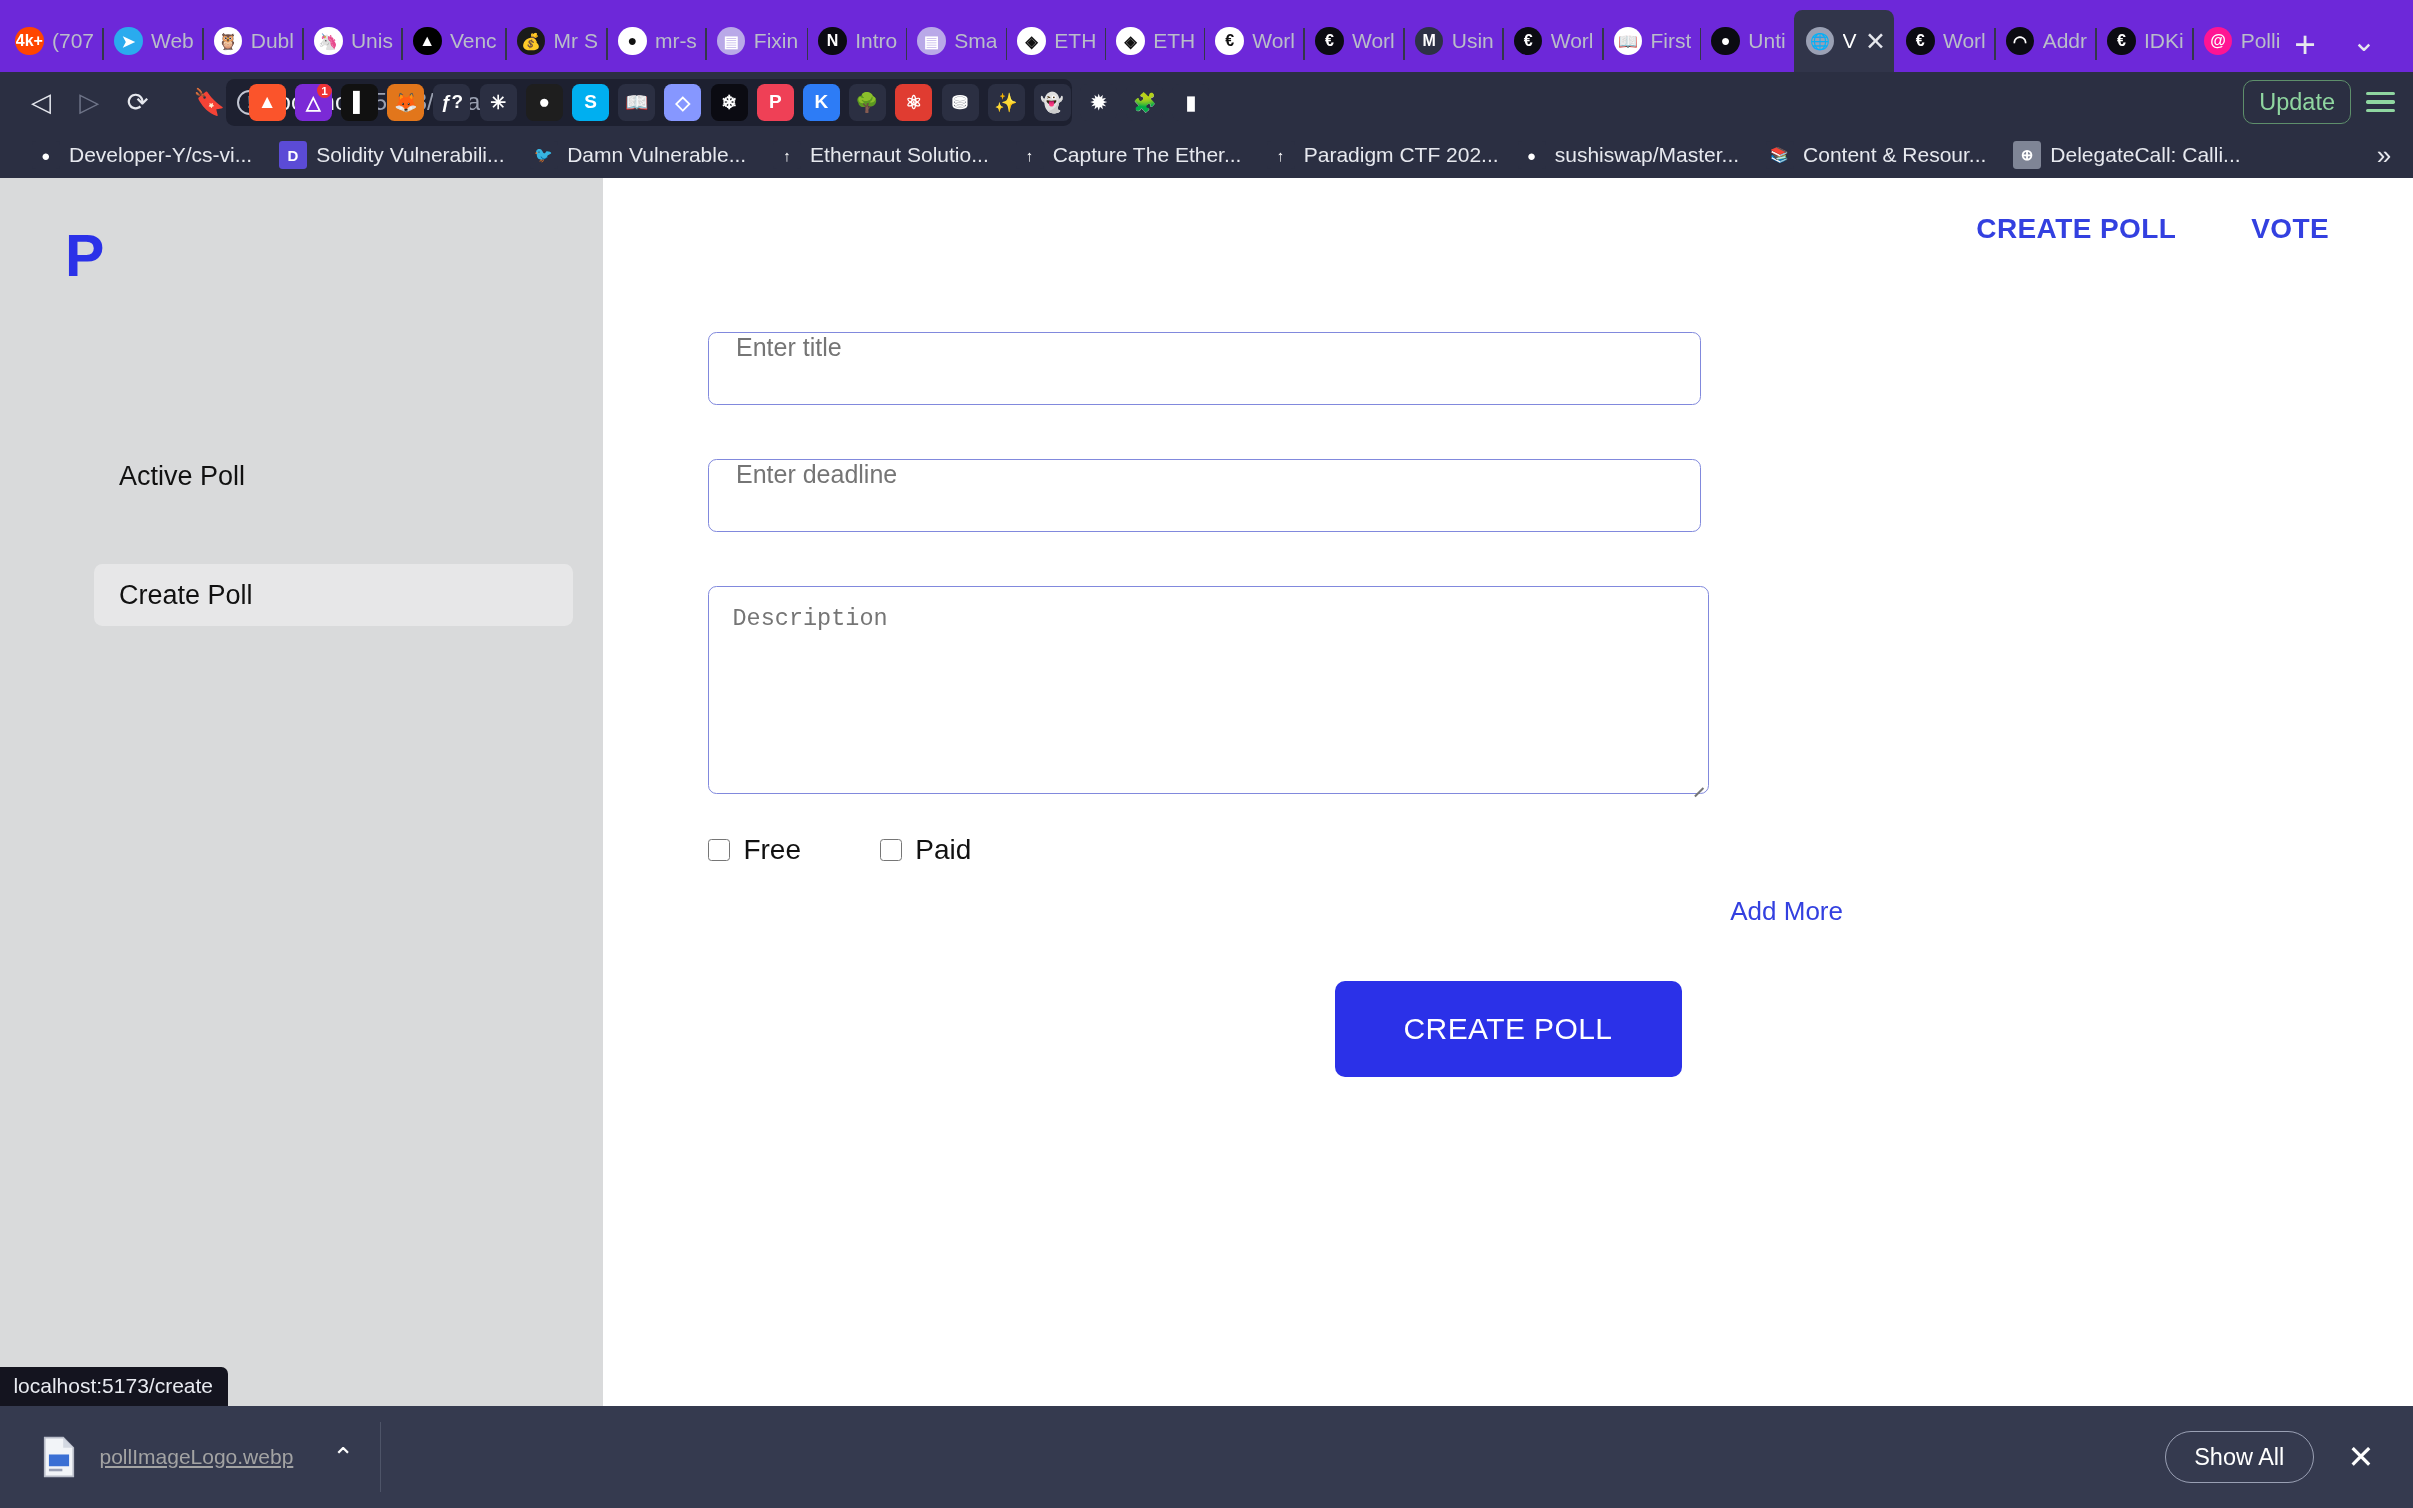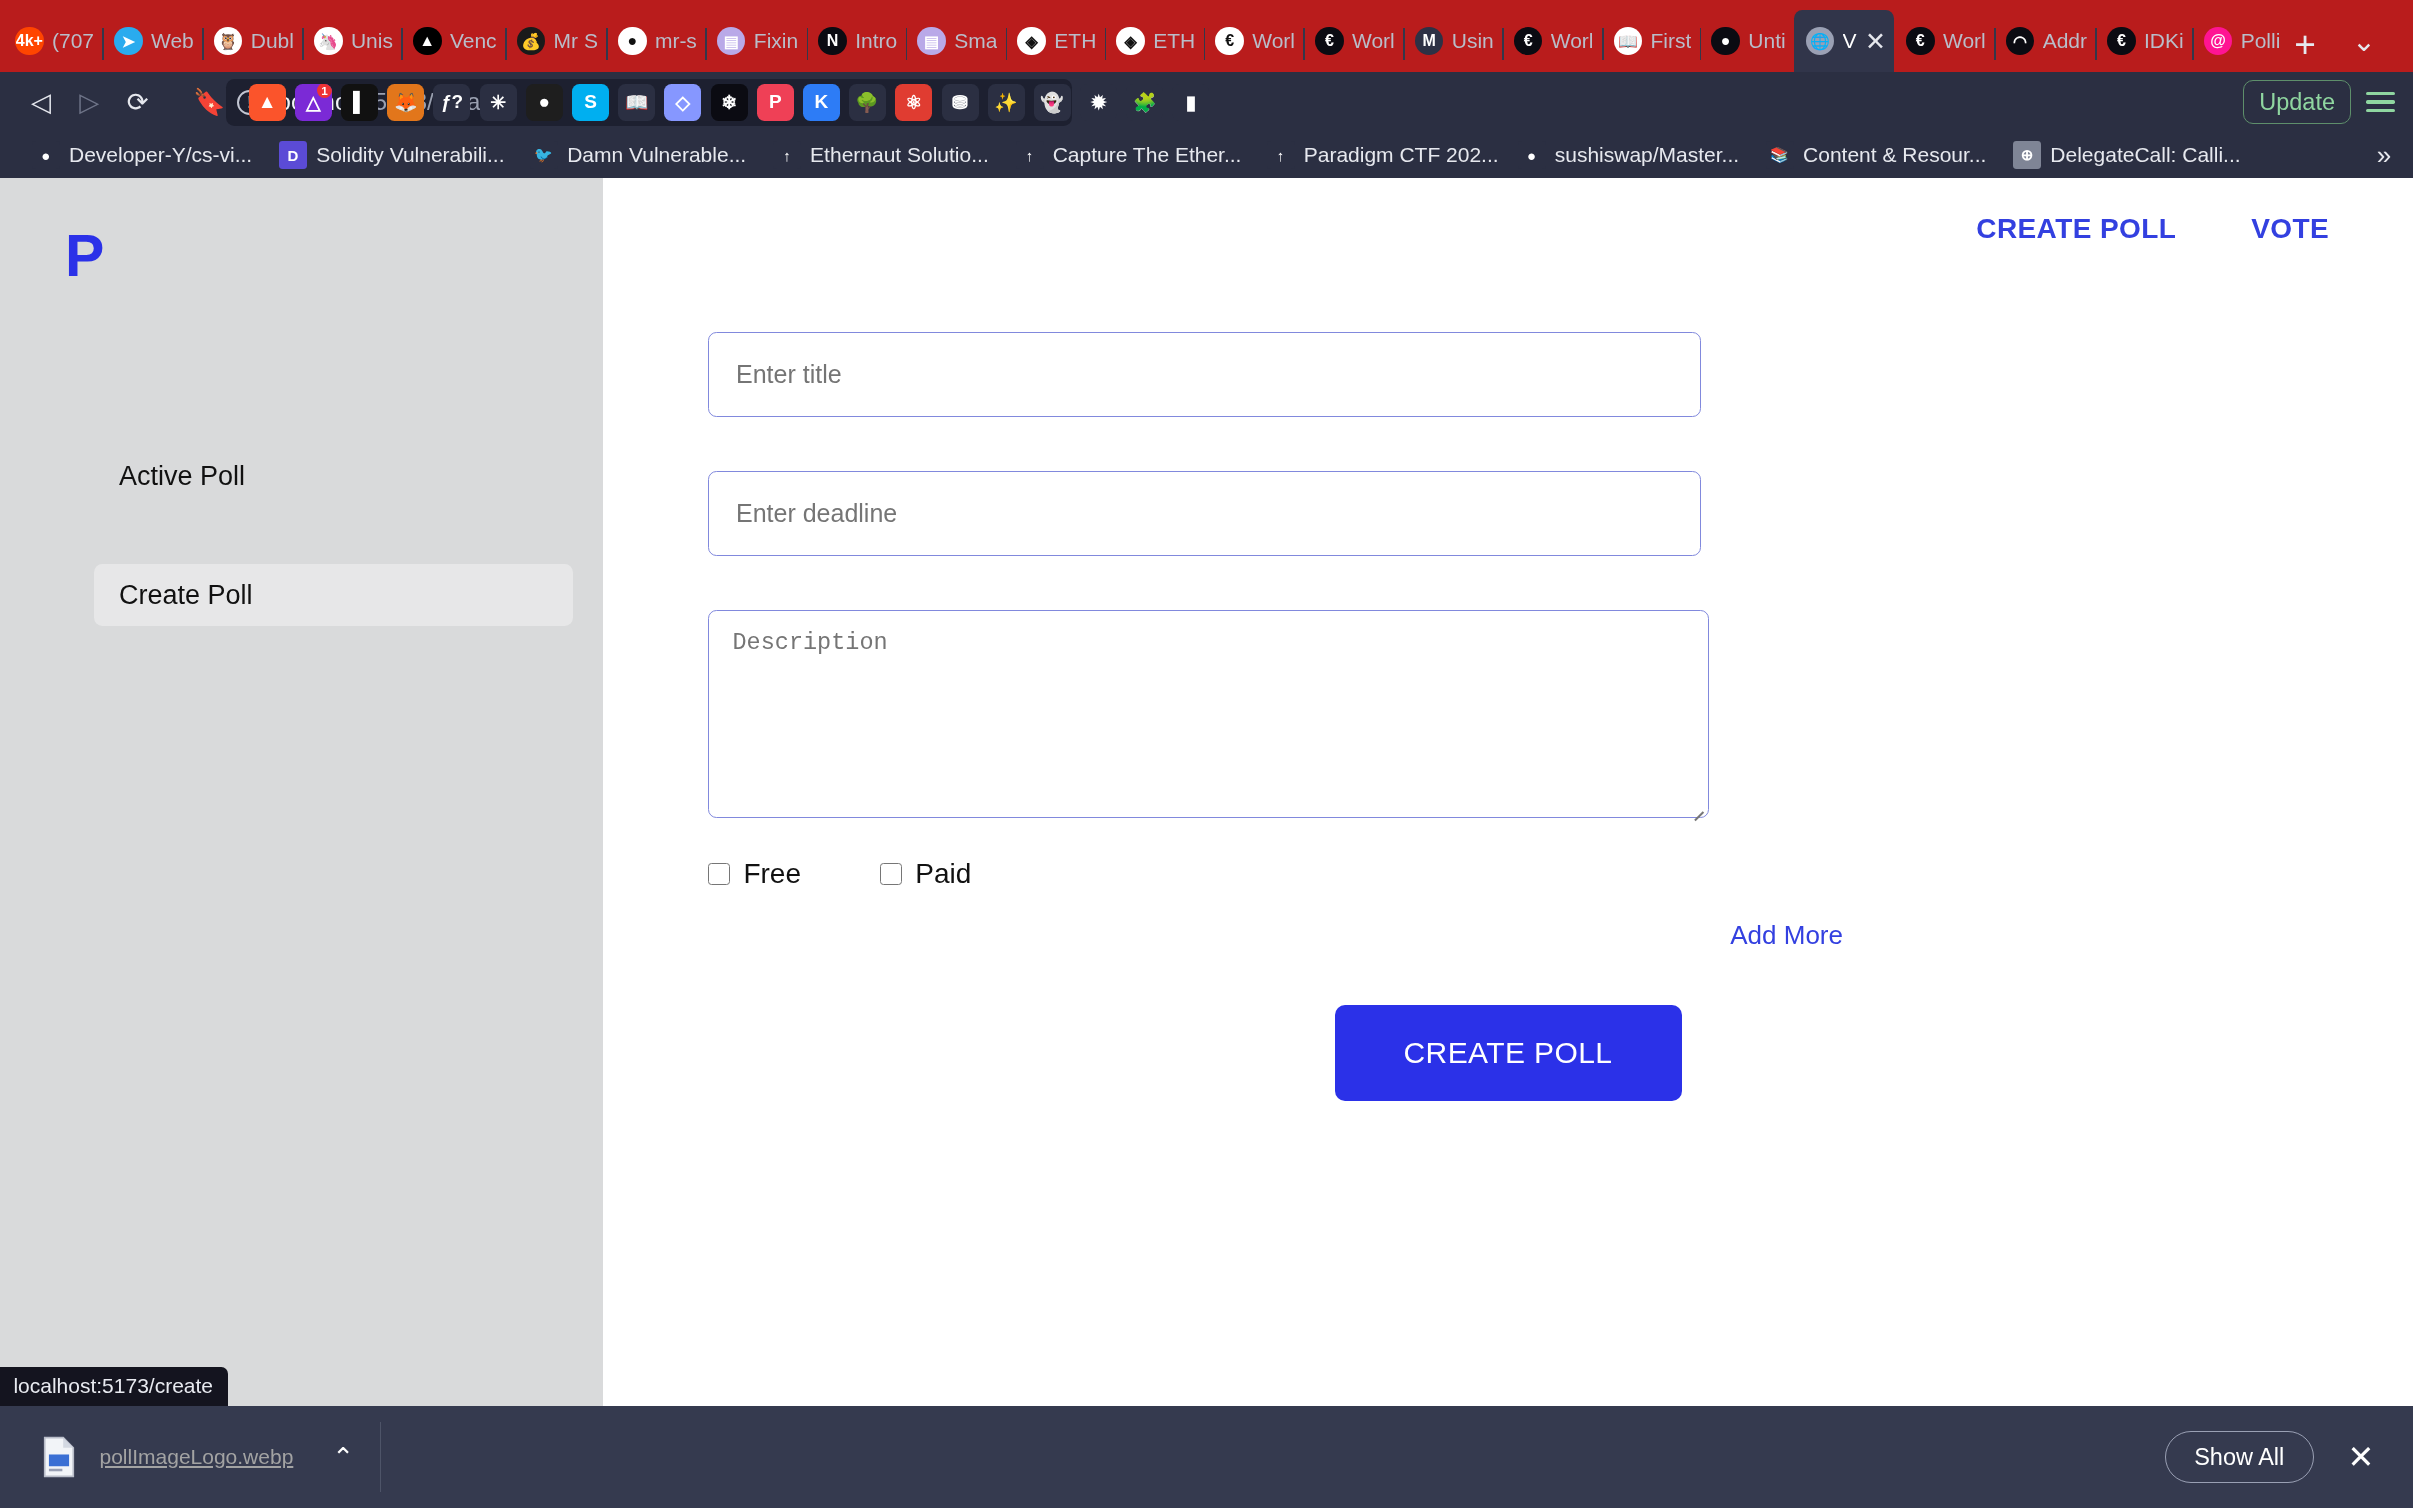--- a/index.html
+++ b/index.html
@@ -8,21 +8,21 @@
     font-family: "Liberation Sans", sans-serif;
     overflow: hidden;
     background: #14141f;
   }
 
   
   .browser { width: 2413px; height: 1508px; display: flex; flex-direction: column; background:#14141f; }
 
   
   .tabstrip {
-    height: 72px; background: #b91c1c;
+    height: 72px; background: #6d28d9;
     display: flex; align-items: flex-end; padding: 0 6.7px 0 3.4px;
     flex: 0 0 72px; position: relative;
   }
   .tabs-scroll { display: flex; align-items: flex-end; flex: 1; overflow: hidden; height: 72px; }
   .tab {
     height: 62px; display: flex; align-items: center; gap: 8.4px;
     padding: 0 8.4px 0 11.7px; position: relative; flex: 0 0 auto;
     max-width: 109px; min-width: 72px; color: #b9bdc9; font-size: 21px;
     border-radius: 8.4px 8.4px 0 0; white-space: nowrap; overflow: hidden;
   }
@@ -112,22 +112,22 @@
     height: 101px; display:flex; align-items:center; justify-content:flex-end;
     padding-right: 84px; gap: 75px;
   }
   .topnav a {
     color:#3340e0; font-size: 28px; font-weight: bold; letter-spacing: 0.4px;
     text-decoration:none;
   }
 
   .form { padding: 53px 0 0 105px; }
   .field {
-    width: 993px; height: 85px; border: 1.7px solid #8189dd; border-radius: 8.4px;
-    display:flex; align-items:center; padding: 12px 27px; background:#fff;
+    width: 993px; height: 73px; border: 1.7px solid #8189dd; border-radius: 8.4px;
+    display:flex; align-items:flex-start; padding: 0 27px; background:#fff;
     font-size: 25px; color:#757575; margin-bottom: 54px;
   }
   .textarea {
     width: 1001px; height: 208px; border: 1.7px solid #8189dd; border-radius: 8.4px;
     padding: 18.4px 23.5px; background:#fff;
     font-family:"Liberation Mono", monospace; font-size:23.5px; color:#757575;
     position: relative;
   }
   .resize-grip {
     position:absolute; right: 2.5px; bottom: 2.5px; width: 15px; height: 15px;

